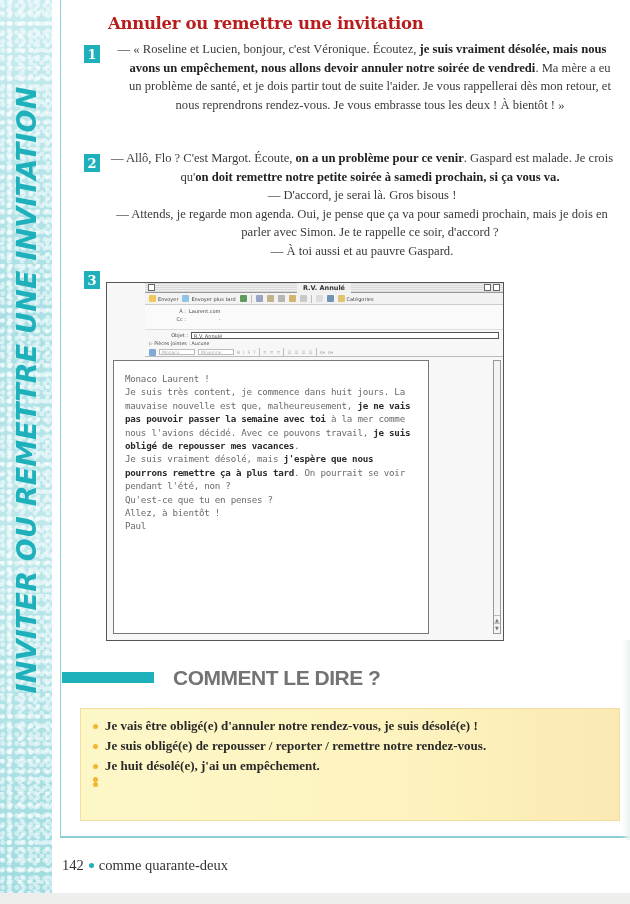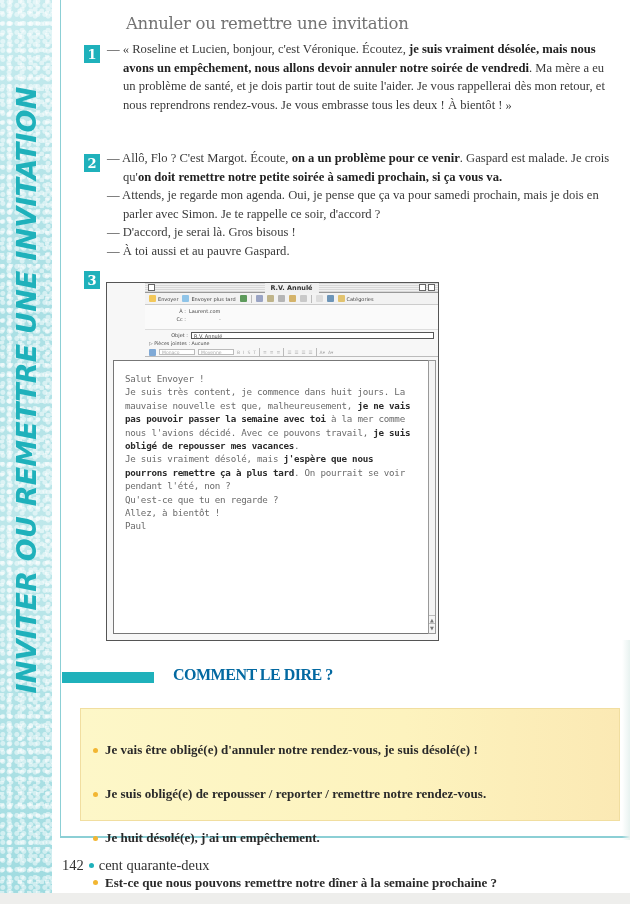--- a/index.html
+++ b/index.html
@@ -25,41 +25,41 @@
   }
 
   .content-frame {
     position: absolute; left: 60px; top: 0; width: 570px; height: 838px;
     border-left: 1.5px solid #8ccfd5;
     border-bottom: 2px solid #8ccfd5;
   }
 
   .section-title {
     position: absolute; left: 108px; top: 14px;
-    font-family: "DejaVu Serif", serif; font-weight: normal; font-size: 16.5px;
-    color: #737373; letter-spacing: -0.3px; margin-left: 18px;
+    font-family: "DejaVu Serif", serif; font-weight: bold; font-size: 16.5px;
+    color: #b91c1c; letter-spacing: -0.3px;
   }
 
   .num-badge {
     position: absolute; width: 16px; height: 18px;
     background: #1fb1bb; color: #fff;
     font-family: "DejaVu Serif", serif; font-weight: bold; font-size: 13px;
     display: flex; align-items: center; justify-content: center;
   }
 
   .dialogue {
     position: absolute; left: 107px; width: 510px;
-    font-family: "Liberation Serif", serif; font-size: 12.6px; line-height: 18.5px; color: #3a3a3a;
+    font-family: "Liberation Serif", serif; font-size: 12.6px; line-height: 18.5px; color: #3a3a3a; text-align: center;
   }
   .dialogue p { text-indent: -16px; padding-left: 16px; }
   .dialogue b { color: #222; }
 
   
   .email-window {
-    position: absolute; left: 106px; top: 282px; width: 333px; height: 359px;
+    position: absolute; left: 106px; top: 282px; width: 398px; height: 359px;
     border: 1px solid #555; background: #f7f7f7;
     font-family: "DejaVu Sans", sans-serif;
     padding-left: 38px;
   }
   .title-bar {
     height: 10px; background: repeating-linear-gradient(0deg, #d8d8d8 0 1px, #f0f0f0 1px 2px);
     border-bottom: 1px solid #999; position: relative;
   }
   .title-bar .close-box { position: absolute; left: 3px; top: 1px; width: 7px; height: 7px; border: 1px solid #666; background: #fff; }
   .title-bar .title-text {
@@ -98,31 +98,31 @@
     position: absolute; right: 2px; top: 77px; width: 8px; height: 274px;
     border: 1px solid #999; background: #f4f4f4;
   }
   .scroll-up, .scroll-down { position: absolute; left: 0; width: 6px; height: 8px; border-top: 1px solid #bbb; font-size: 5px; color: #777; text-align: center; line-height: 8px; }
   .scroll-up { bottom: 10px; } .scroll-down { bottom: 2px; }
 
   
   .cld-bar { position: absolute; left: 62px; top: 672px; width: 92px; height: 11px; background: #1fb1bb; }
   .cld-title {
     position: absolute; left: 173px; top: 666px;
-    font-family: Liberation Serif, serif; font-weight: bold; font-size: 16px;
-    color: #0369a1; letter-spacing: -0.5px;
+    font-family: Liberation Sans, sans-serif; font-weight: bold; font-size: 21px;
+    color: #737373; letter-spacing: -0.5px;
   }
   .phrase-box {
     position: absolute; left: 80px; top: 708px; width: 540px; height: 113px;
     background: linear-gradient(90deg, #fdf7c8 0%, #fdf3be 60%, #fbe9b4 100%);
     border: 1px solid #f1dea0;
     padding: 7px 0 0 12px;
     font-family: "Liberation Serif", serif; font-weight: bold; font-size: 13px; line-height: 20.2px; color: #2a2a2a;
   }
-  .phrase-box li { list-style: none; display: flex; align-items: center; white-space: nowrap; margin-top: 24px; }
+  .phrase-box li { list-style: none; display: flex; align-items: center; white-space: nowrap; }
   .phrase-box .dot { width: 5px; height: 5px; border-radius: 50%; background: #f2b632; margin-right: 7px; flex-shrink: 0; }
 
   .page-footer {
     position: absolute; left: 62px; top: 857px;
     font-family: "Liberation Serif", serif; font-size: 14.5px; color: #333;
     display: flex; align-items: center; gap: 5px;
   }
   .footer-dot { width: 5px; height: 5px; border-radius: 50%; background: #1fb1bb; }
   .bottom-strip { position: absolute; left: 0; top: 893px; width: 630px; height: 11px; background: #eeeeec; }
   .right-edge { position: absolute; right: 0; top: 640px; width: 8px; height: 200px; background: linear-gradient(90deg, transparent, #e8f2f0); }
@@ -139,22 +139,22 @@
 <h1 class="section-title">Annuler ou remettre une invitation</h1>
 
 <div class="num-badge" style="left:84px; top:45px;">1</div>
 <div class="dialogue" id="dlg1" style="top:40px;">
     <p><span>— « Roseline et Lucien, bonjour, c'est Véronique. Écoutez, </span><b>je suis vraiment désolée, mais nous avons un empêchement, nous allons devoir annuler notre soirée de vendredi</b><span>. Ma mère a eu un problème de santé, et je dois partir tout de suite l'aider. Je vous rappellerai dès mon retour, et nous reprendrons rendez-vous. Je vous embrasse tous les deux ! À bientôt ! »</span></p>
   </div>
 
 <div class="num-badge" style="left:84px; top:154px;">2</div>
 <div class="dialogue" id="dlg2" style="top:149px;">
     <p><span>— Allô, Flo ? C'est Margot. Écoute, </span><b>on a un problème pour ce venir</b><span>. Gaspard est malade. Je crois qu'</span><b>on doit remettre notre petite soirée à samedi prochain, si ça vous va.</b></p>
+    <p><span>— D'accord, je serai là. Gros bisous !</span></p>
     <p><span>— Attends, je regarde mon agenda. Oui, je pense que ça va pour samedi prochain, mais je dois en parler avec Simon. Je te rappelle ce soir, d'accord ?</span></p>
-    <p><span>— D'accord, je serai là. Gros bisous !</span></p>
     <p><span>— À toi aussi et au pauvre Gaspard.</span></p>
   </div>
 
 <div class="num-badge" style="left:84px; top:271px;">3</div>
 <div class="email-window">
   <div class="title-bar">
     <span class="close-box"></span>
     <span class="title-text">R.V. Annulé</span>
     <span class="zoom-box"></span>
     <span class="collapse-box"></span>
@@ -216,24 +216,24 @@
     <span class="tb-sep"></span>
     <span>☰</span>
     <span>☰</span>
     <span>☰</span>
     <span>☰</span>
     <span class="tb-sep"></span>
     <span>A▾</span>
     <span>A▾</span>
   </div>
   <div class="message-body" id="msgbody">
-      <div><span>Salut Envoyer !</span></div>
+      <div><span>Monaco Laurent !</span></div>
       <div><span>Je suis très content, je commence dans huit jours. La mauvaise nouvelle est que, malheureusement, </span><b>je ne vais pas pouvoir passer la semaine avec toi</b><span> à la mer comme nous l'avions décidé. Avec ce pouvons travail, </span><b>je suis obligé de repousser mes vacances</b><span>.</span></div>
       <div><span>Je suis vraiment désolé, mais </span><b>j'espère que nous pourrons remettre ça à plus tard</b><span>. On pourrait se voir pendant l'été, non ?</span></div>
-      <div><span>Qu'est-ce que tu en regarde ?</span></div>
+      <div><span>Qu'est-ce que tu en penses ?</span></div>
       <div><span>Allez, à bientôt !</span></div>
       <div><span>Paul</span></div>
     </div>
   <div class="scrollbar">
     <span class="scroll-up">▲</span>
     <span class="scroll-down">▼</span>
   </div>
 </div>
 
 <div class="cld-bar"></div>
@@ -246,25 +246,24 @@
   <li>
       <span class="dot"></span>
       <span>Je suis obligé(e) de repousser / reporter / remettre notre rendez-vous.</span>
     </li>
   <li>
       <span class="dot"></span>
       <span>Je huit désolé(e), j'ai un empêchement.</span>
     </li>
   <li>
       <span class="dot"></span>
-      <span>Est-ce que nous pouvons remettre notre dîner à la semaine prochaine ?</span>
     </li>
   <li>
       <span class="dot"></span>
     </li>
 </ul>
 
 <div class="page-footer">
   <span>142</span>
   <span class="footer-dot"></span>
-  <span>cent quarante-deux</span>
+  <span>comme quarante-deux</span>
 </div>
 <div class="bottom-strip"></div>
 
 </body></html>

